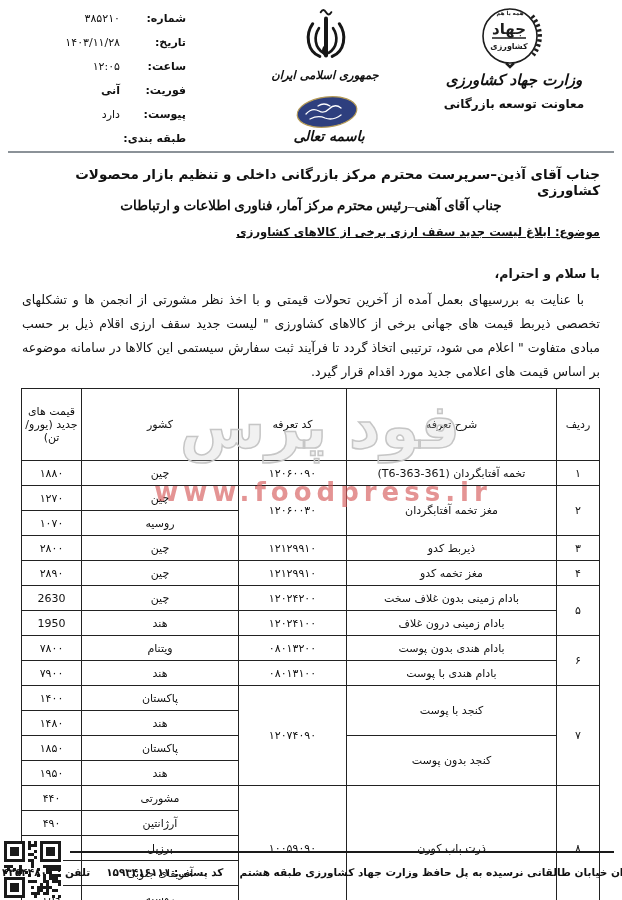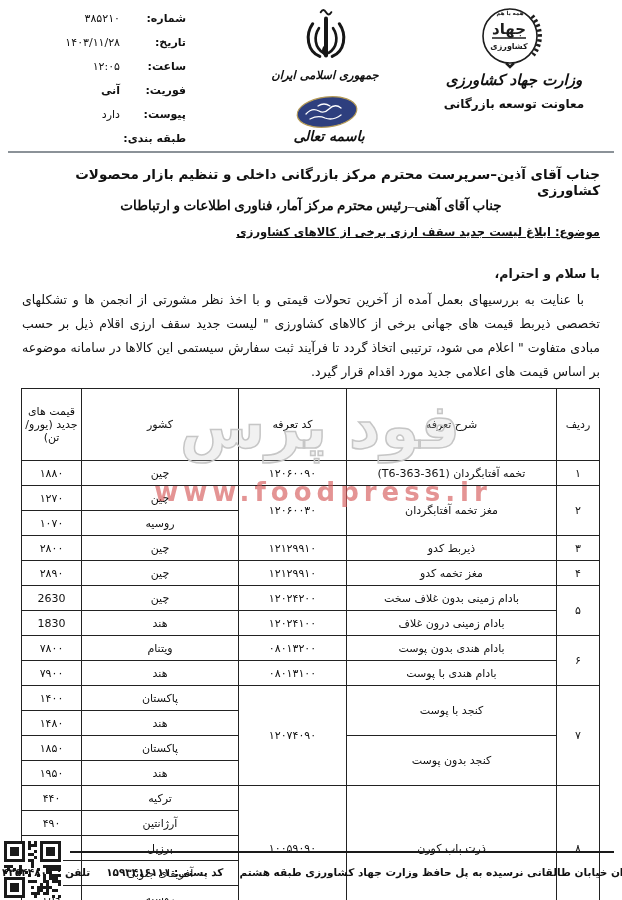--- a/index.html
+++ b/index.html
@@ -200,21 +200,21 @@
           <td rowspan="2">۵</td>
           <td>بادام زمینی بدون غلاف سخت</td>
           <td>۱۲۰۲۴۲۰۰</td>
           <td>چین</td>
           <td>2630</td>
         </tr>
         <tr>
           <td>بادام زمینی درون غلاف</td>
           <td>۱۲۰۲۴۱۰۰</td>
           <td>هند</td>
-          <td>1830</td>
+          <td>1950</td>
         </tr>
         <tr>
           <td rowspan="2">۶</td>
           <td>بادام هندی بدون پوست</td>
           <td>۰۸۰۱۳۲۰۰</td>
           <td>ویتنام</td>
           <td>۷۸۰۰</td>
         </tr>
         <tr>
           <td>بادام هندی با پوست</td>
@@ -239,21 +239,21 @@
           <td>۱۸۵۰</td>
         </tr>
         <tr>
           <td>هند</td>
           <td>۱۹۵۰</td>
         </tr>
         <tr>
           <td rowspan="5">۸</td>
           <td rowspan="5">ذرت پاپ کورن</td>
           <td rowspan="5">۱۰۰۵۹۰۹۰</td>
-          <td>ترکیه</td>
+          <td>مشورتی</td>
           <td>۴۴۰</td>
         </tr>
         <tr>
           <td>آرژانتین</td>
           <td>۴۹۰</td>
         </tr>
         <tr>
           <td>برزیل</td>
           <td>۶۴۰</td>
         </tr>

